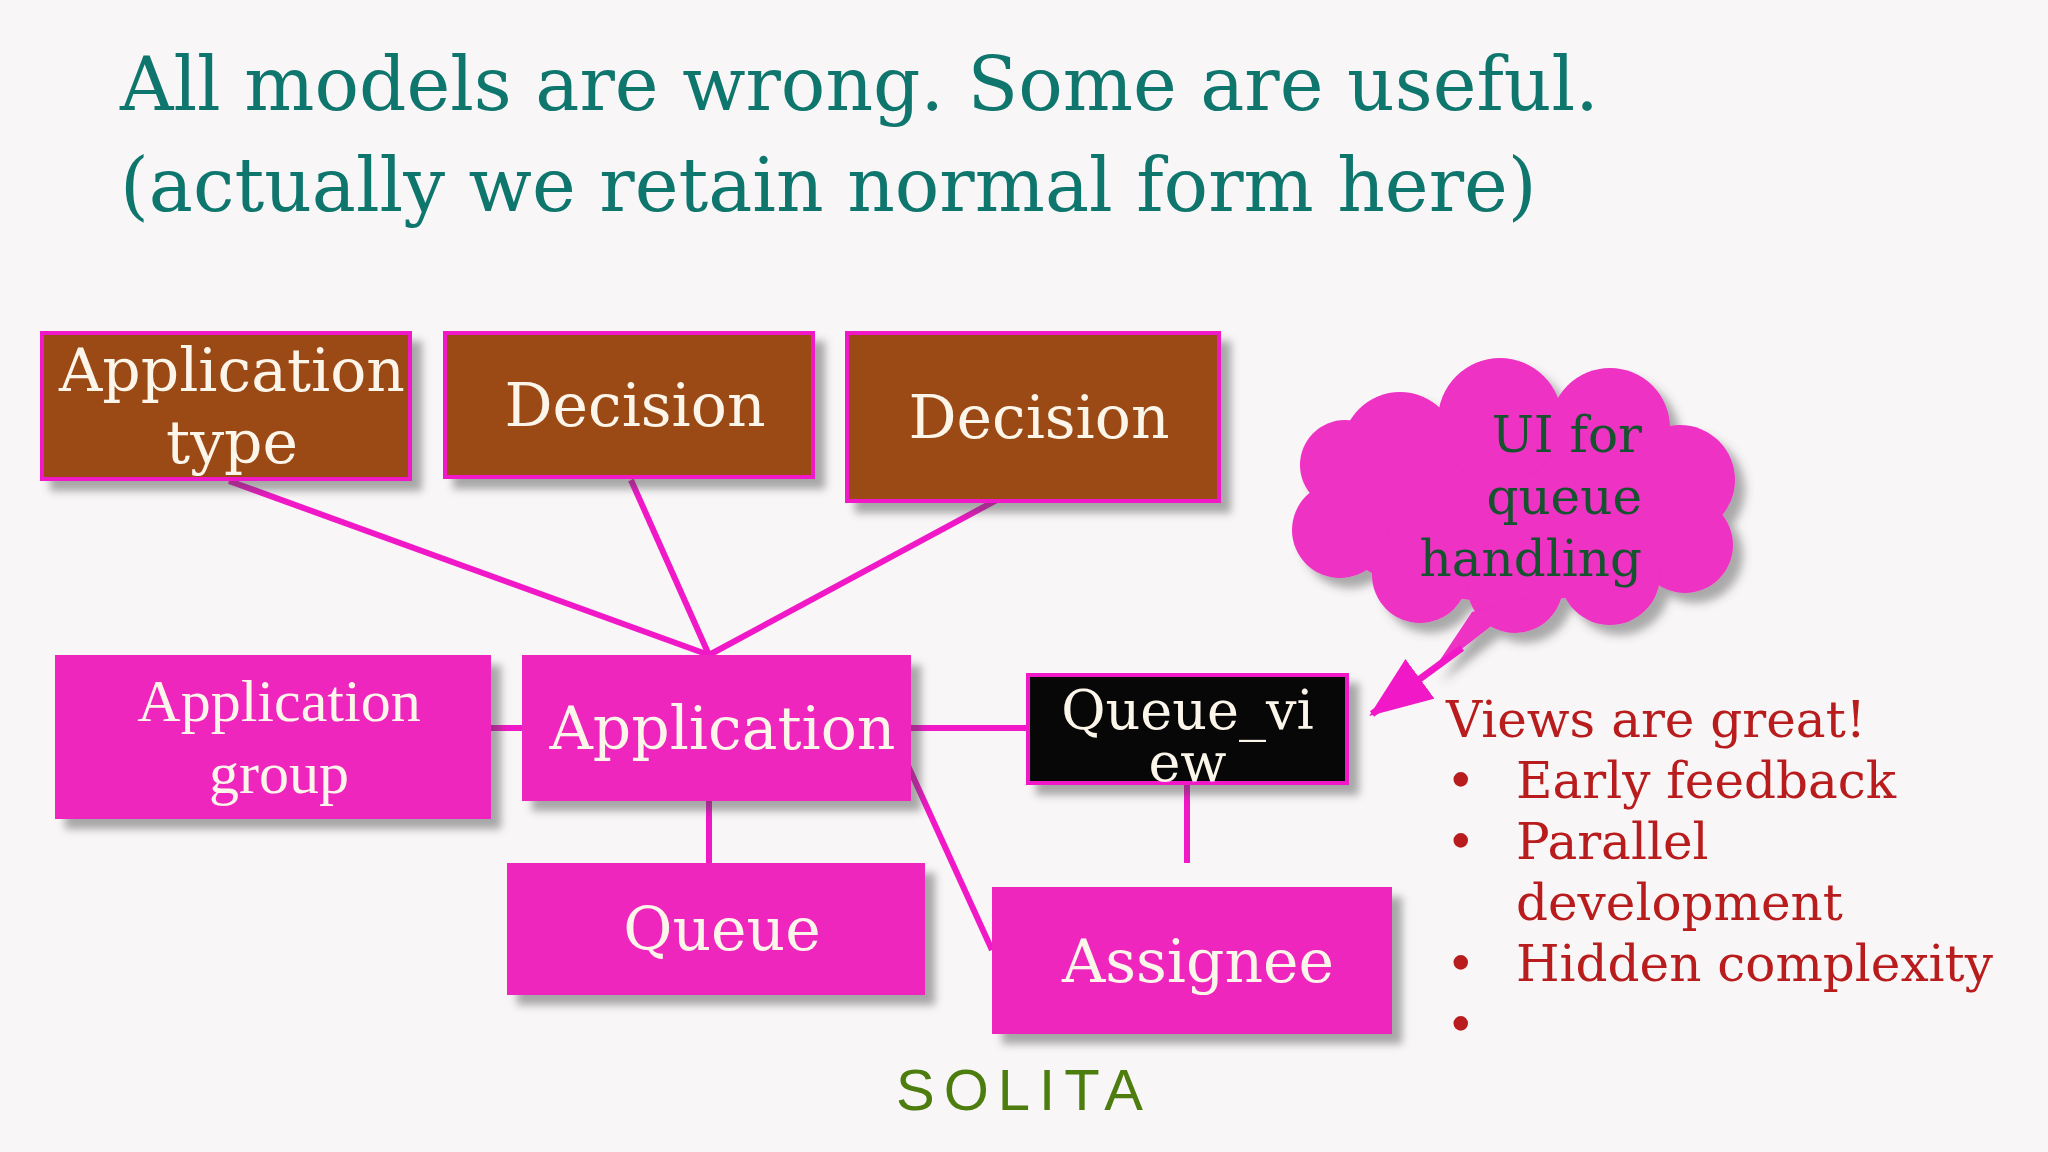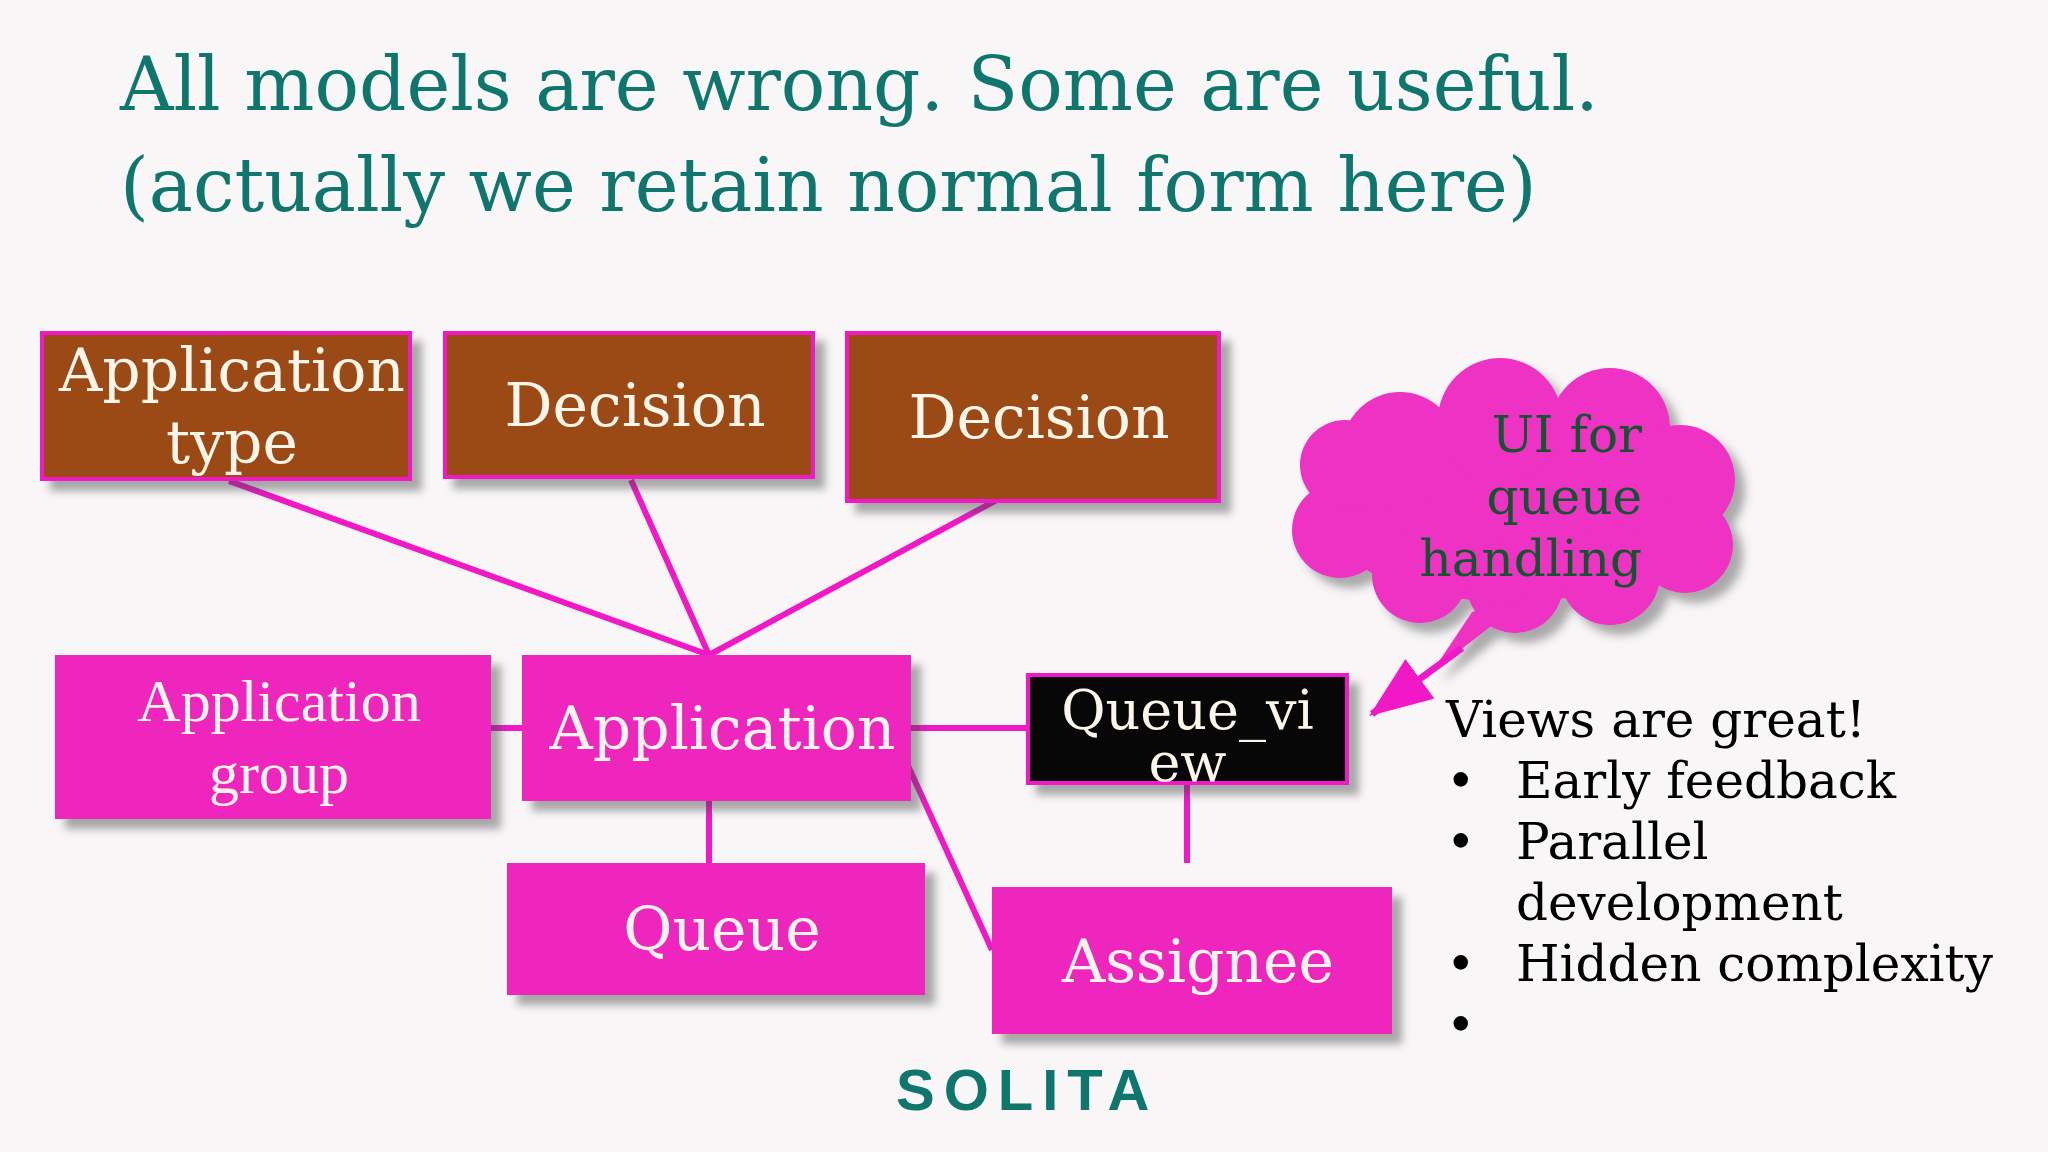--- a/index.html
+++ b/index.html
@@ -24,27 +24,27 @@
   #title{
     position:absolute;left:120px;top:34px;z-index:2;color:#0f766e;
     font-size:74px;line-height:101px;white-space:nowrap;
   }
   #cloud-label{
     position:absolute;left:1380px;top:404px;width:262px;z-index:2;
     color:#14532d;font-size:50px;line-height:62px;text-align:right;
   }
   #views{
     position:absolute;left:1446px;top:690px;width:600px;z-index:2;
-    color:#000000;font-size:50px;line-height:61px;
+    color:#b91c1c;font-size:50px;line-height:61px;
   }
   .bullet-row{display:flex;}
   .bullet-row .marker{width:70px;flex:0 0 70px;}
   #logo{
-    position:absolute;left:896px;top:1056px;z-index:2;color:#0f766e;
-    font-family:"Liberation Sans", sans-serif;font-weight:700;
+    position:absolute;left:896px;top:1056px;z-index:2;color:#4d7c0f;
+    font-family:"Liberation Sans", sans-serif;font-weight:400;
     font-size:58px;letter-spacing:9px;
   }
 </style>
 </head>
 <body>
 
 <div id="stage">
 
   <svg id="wires" width="2048" height="1152" viewBox="0 0 2048 1152">
     <defs>

